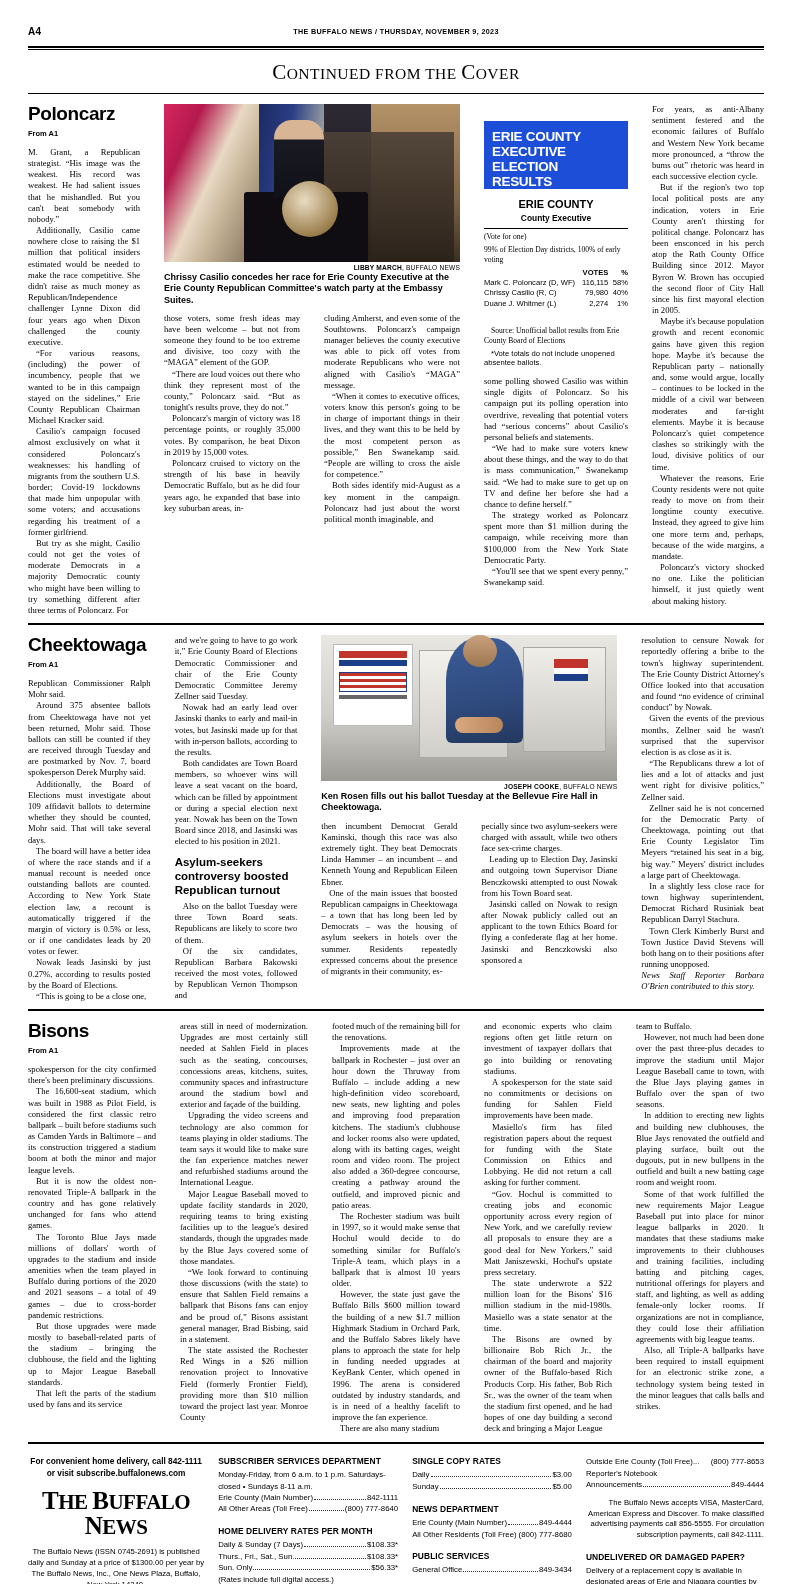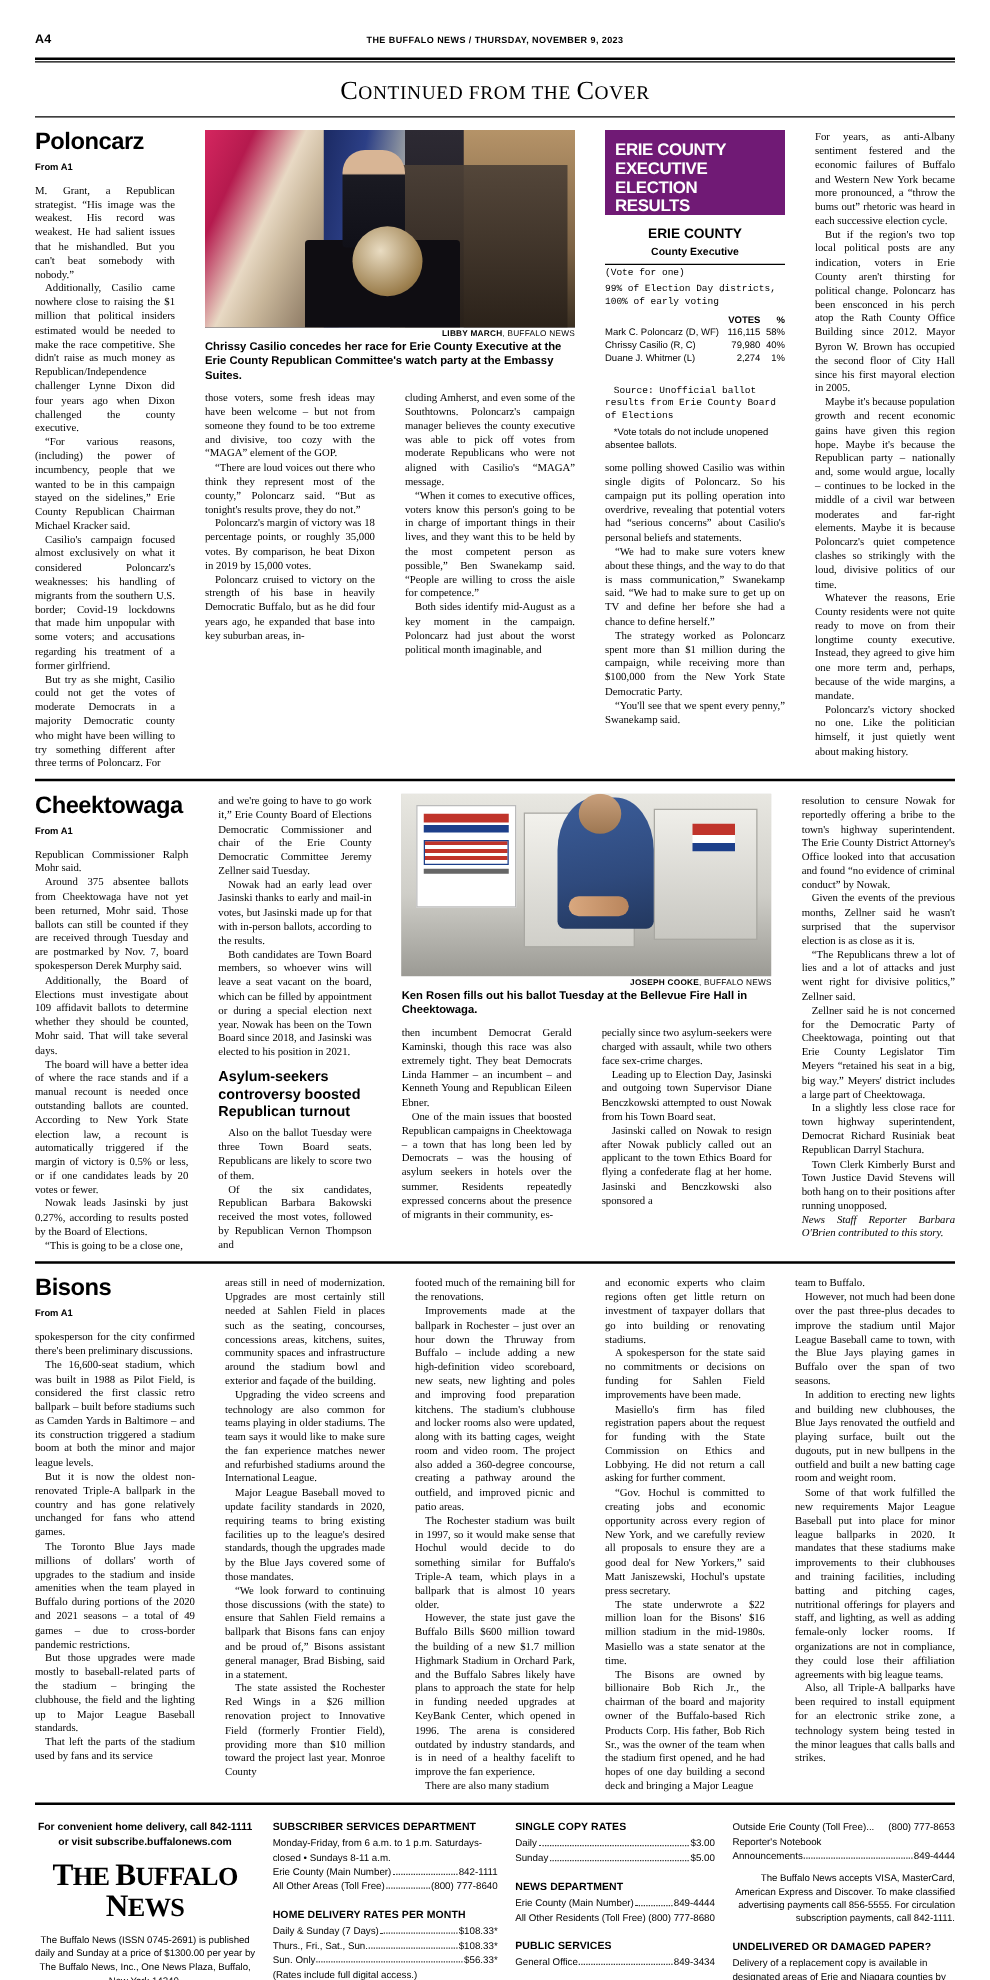--- a/index.html
+++ b/index.html
@@ -113,36 +113,37 @@
   .ph2 .hand { position:absolute; left:45%; top:56%; width:48px; height:16px; border-radius:8px;
     background: linear-gradient(90deg,#d9a87f,#b9855c); }
   .ph2 .booth2 { position:absolute; right:4%; top:8%; width:28%; height:72%;
     background: linear-gradient(180deg,#efeee9 0%, #c8c7c1 100%); border:1px solid #a9a8a2; }
   .ph2 .flagsm { position:absolute; right:10%; top:16%; width:34px; height:22px;
     background: linear-gradient(180deg,#c0342b 0 40%, #fff 40% 70%, #1d3f8a 70% 100%); }
 
   
   .resultsbox { width: 144px; }
   .rb-head {
-    background:#701a75; color:#fff;
+    background:#1d4ed8; color:#fff;
     font-family:"Liberation Sans", sans-serif; font-weight:bold;
     font-size:13.5px; line-height:1.12; letter-spacing:-.3px;
     padding:8px 7px 0 8px;
+    margin-top:17px;
   }
   .rb-title {
     text-align:center; font-family:"Liberation Sans", sans-serif;
     font-weight:bold; font-size:11px; padding-top:9px;
   }
   .rb-sub {
     text-align:center; font-family:"Liberation Sans", sans-serif;
     font-weight:bold; font-size:8.4px; padding:3px 0 5px;
   }
   .rb-rule { border-top:1px solid #000; }
   .rb-meta, .rb-src {
-    font-family:Liberation Mono, monospace; font-size:7.6px; line-height:1.28;
+    font-family:Liberation Serif, serif; font-size:7.6px; line-height:1.28;
   }
   .rb-meta { padding-top:3px; }
   table.rb-table { width:100%; border-collapse:collapse;
     font-family:"Liberation Sans", sans-serif; font-size:7.6px; margin-top:3px; }
   table.rb-table th { font-weight:bold; text-align:right; padding:0 0 1px 0; }
   table.rb-table th.nm { text-align:left; }
   table.rb-table td { padding:.6px 0; white-space:nowrap; }
   table.rb-table td.v, table.rb-table td.p { text-align:right; padding-left:4px; }
   .rb-src { padding-top:2px; text-indent:7px;margin-top:16px; }
   .rb-note { font-family:"Liberation Sans", sans-serif; font-size:7.6px;

